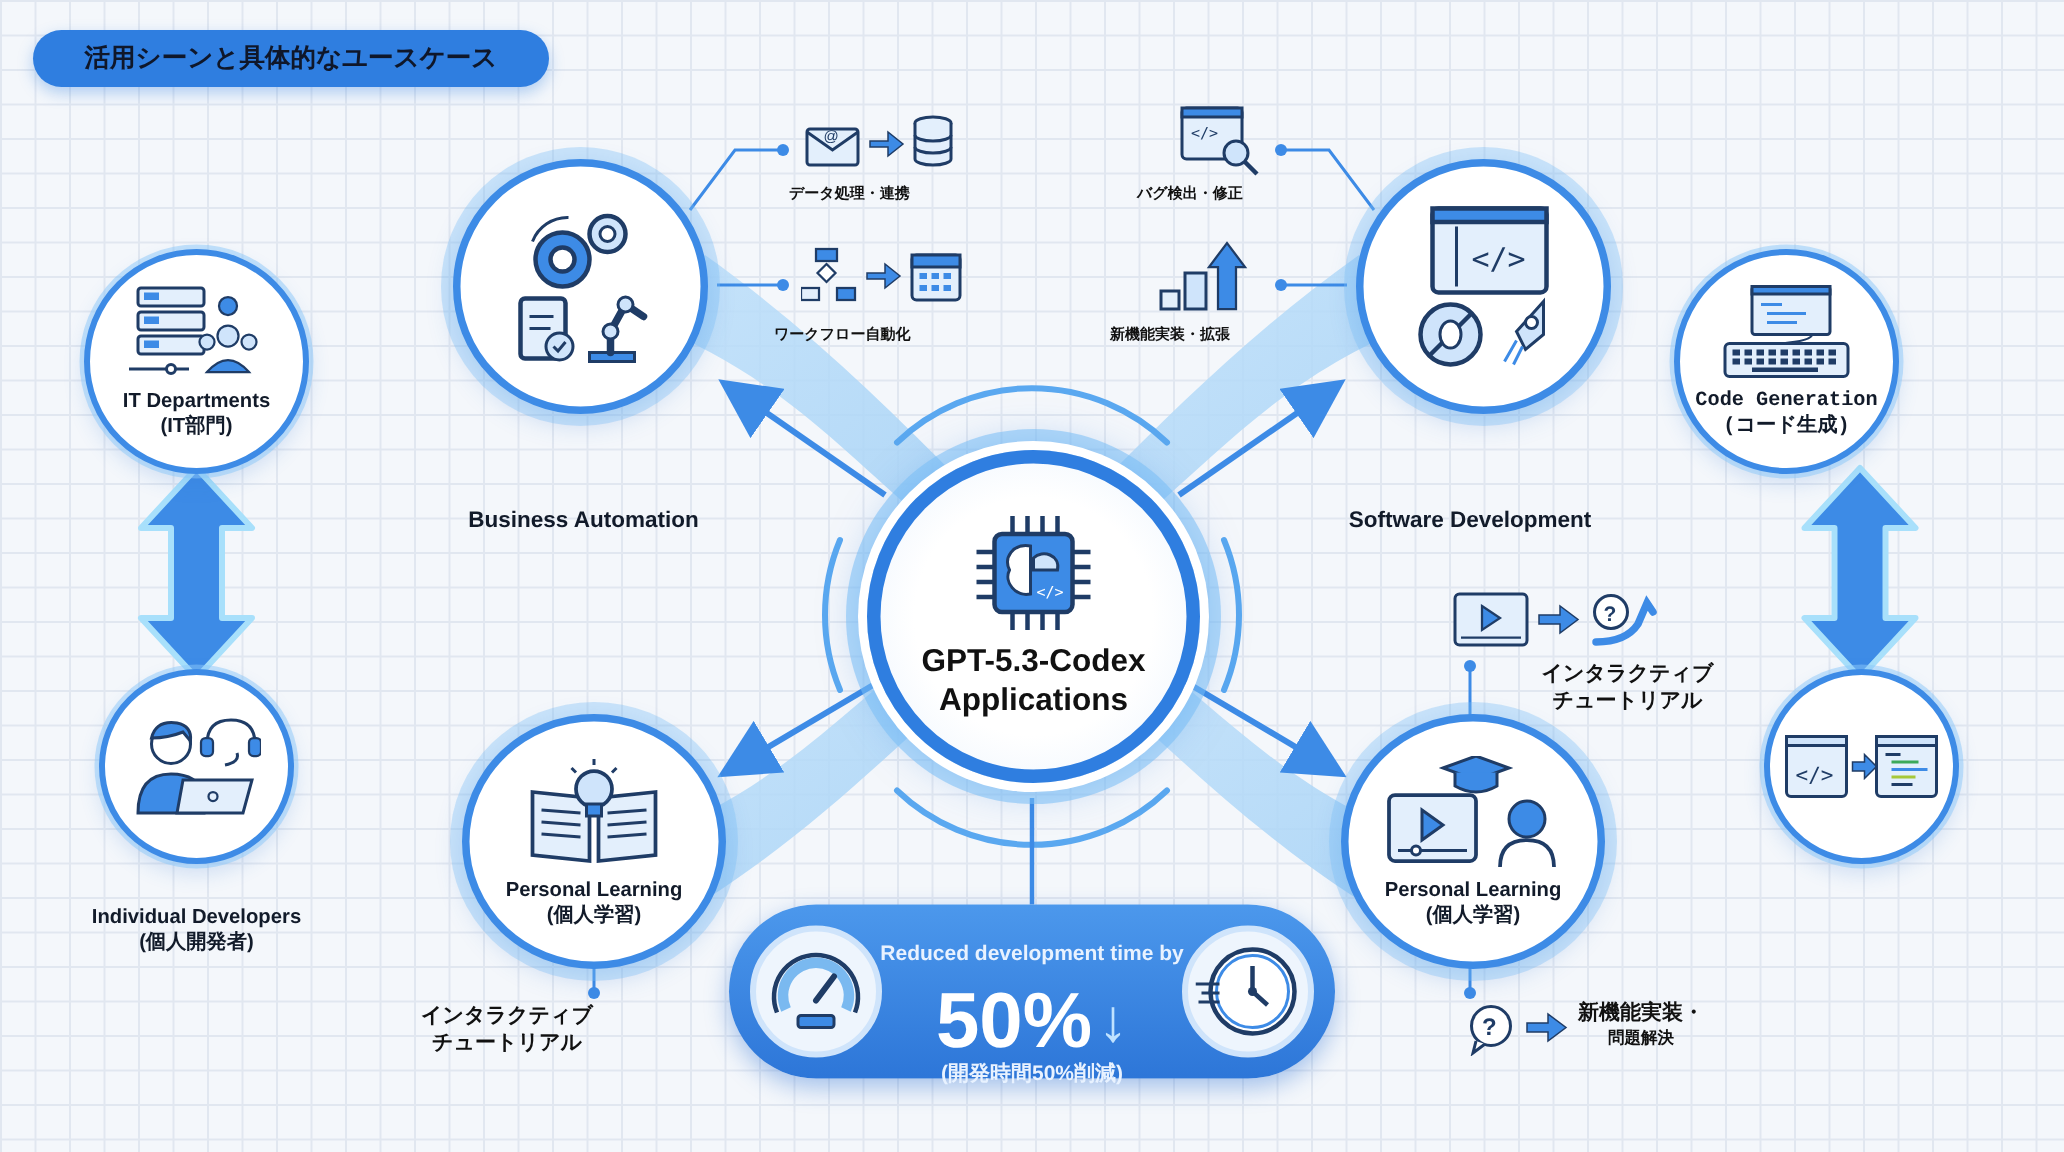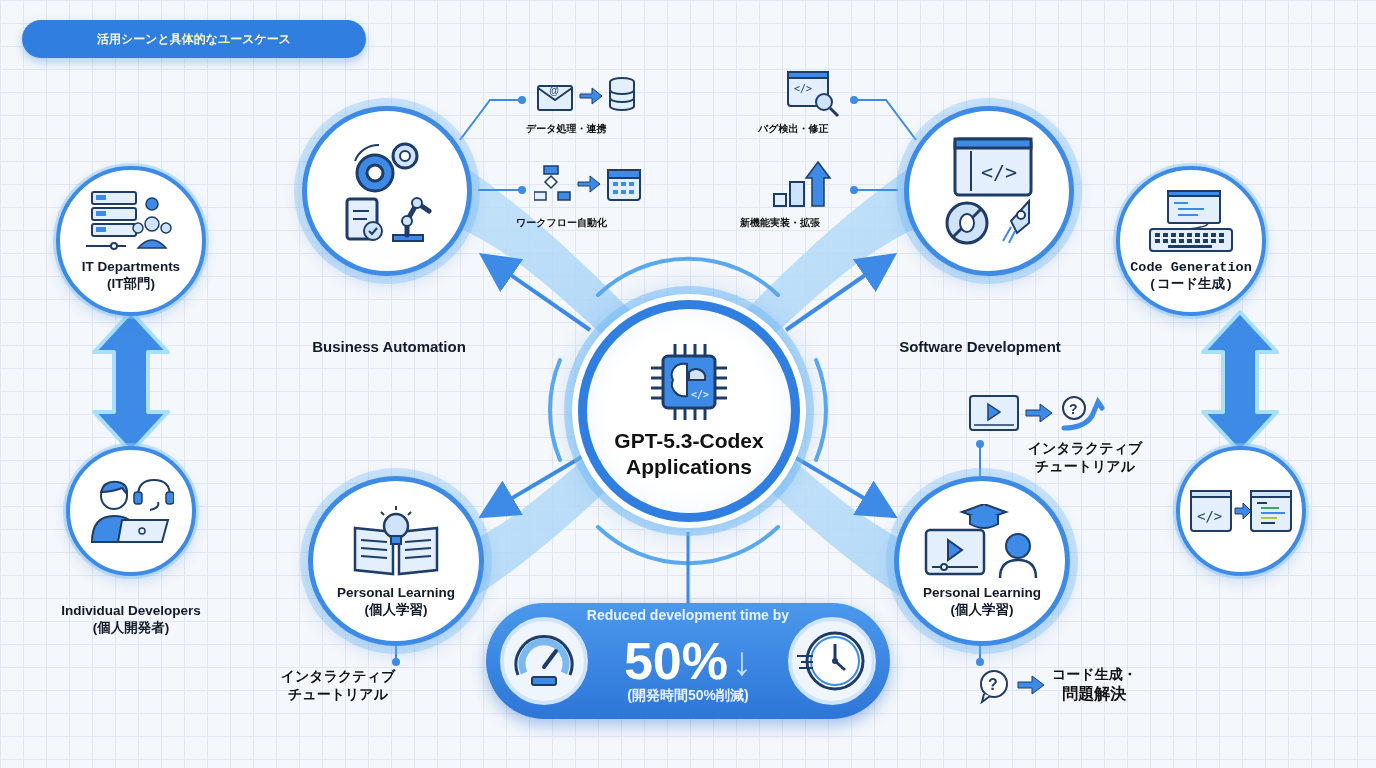--- a/index.html
+++ b/index.html
@@ -12,22 +12,22 @@
       linear-gradient(90deg, #e1e7f0 1px, transparent 1px);
     background-size: 23px 23px;
     position: relative;
     color: #111;
   }
   .abs { position: absolute; }
   #canvas { position: absolute; left: 0; top: 0; width: 1376px; height: 768px; }
 
   .title-pill {
     left: 22px; top: 20px; width: 344px; height: 38px;
-    background: #2f7ee0; border-radius: 19px; color: #fef9c3;
-    font-weight: bold; font-size: 12px; line-height: 38px; text-align: center;
+    background: #2f7ee0; border-radius: 19px; color: #0f172a;
+    font-weight: bold; font-size: 17px; line-height: 38px; text-align: center;
     box-shadow: 0 4px 10px rgba(47,126,224,.35);
   }
 
   .node {
     border-radius: 50%; background: #fff;
     border: 5px solid #3d8be6;
     box-shadow: 0 0 0 8px rgba(120,190,245,.35), 0 6px 18px rgba(50,120,210,.25);
     display: flex; flex-direction: column; align-items: center; justify-content: center;
     text-align: center;
   }
@@ -331,22 +331,22 @@
           <circle cx="16" cy="16" r="13" fill="#fff" stroke="#1f3c66" stroke-width="2"></circle>
           <path d="M6,26 L4,34 L12,28" fill="#fff" stroke="#1f3c66" stroke-width="2"></path>
           <text x="10" y="22" font-size="16" font-weight="bold" fill="#1f3c66">?</text>
         </g>
       <g>
           <path d="M40,14 L54,14 L54,8 L66,17 L54,26 L54,20 L40,20 Z" fill="#3d8be6" stroke="#1f3c66" stroke-width="1"></path>
         </g>
     </svg>
   </div>
   <div class="abs" style="left:1052px;top:666px;text-align:center;">
-    <div class="feat-text" style="font-size:14px;">コード生成・</div>
-    <div class="feat-text" style="font-size:16px;">問題解決</div>
+    <div class="feat-text" style="font-size:14px;">新機能実装・</div>
+    <div class="feat-text" style="font-size:11px;">問題解決</div>
   </div>
 
   <div class="abs node node-small" style="left:56px;top:166px;width:150px;height:150px;">
     <svg width="90" height="62" viewBox="0 0 90 62">
       <g stroke="#1f3c66" stroke-width="2" fill="#e3effc">
         <rect x="6" y="2" width="44" height="12" rx="2"></rect>
           <rect x="6" y="18" width="44" height="12" rx="2"></rect>
           <rect x="6" y="34" width="44" height="12" rx="2"></rect>
       </g>
       <g fill="#3d8be6">
@@ -445,21 +445,21 @@
 
   <div class="abs stat-bar">
     <div class="abs stat-circle" style="left:14px;top:14px;">
       <svg width="64" height="56" viewBox="0 0 64 56">
         <path d="M6,42 A28,28 0 1 1 58,42" fill="none" stroke="#1f3c66" stroke-width="3"></path>
         <path d="M12,40 A22,22 0 1 1 52,40" fill="none" stroke="#7ab9f0" stroke-width="7"></path>
         <line x1="32" y1="34" x2="44" y2="18" stroke="#1f3c66" stroke-width="4" stroke-linecap="round"></line>
         <rect x="20" y="44" width="24" height="8" rx="2" fill="#3d8be6" stroke="#1f3c66" stroke-width="2"></rect>
       </svg>
     </div>
-    <div class="abs" style="left:100px;top:4px;width:204px;text-align:center;">
+    <div class="abs" style="left:100px;top:24px;width:204px;text-align:center;">
       <div class="stat-caption">Reduced development time by</div>
       <div style="display:flex;justify-content:center;align-items:center;margin-top:12px;">
         <span class="stat-big">50%</span>
         <span class="stat-big" style="color:#bfe2ff;font-size:40px;margin-left:4px;">↓</span>
       </div>
       <div class="stat-jp">(開発時間50%削減)</div>
     </div>
     <div class="abs stat-circle" style="left:302px;top:14px;">
       <svg width="70" height="70" viewBox="0 0 70 70">
         <circle cx="38" cy="35" r="28" fill="#fff" stroke="#1f3c66" stroke-width="3"></circle>

